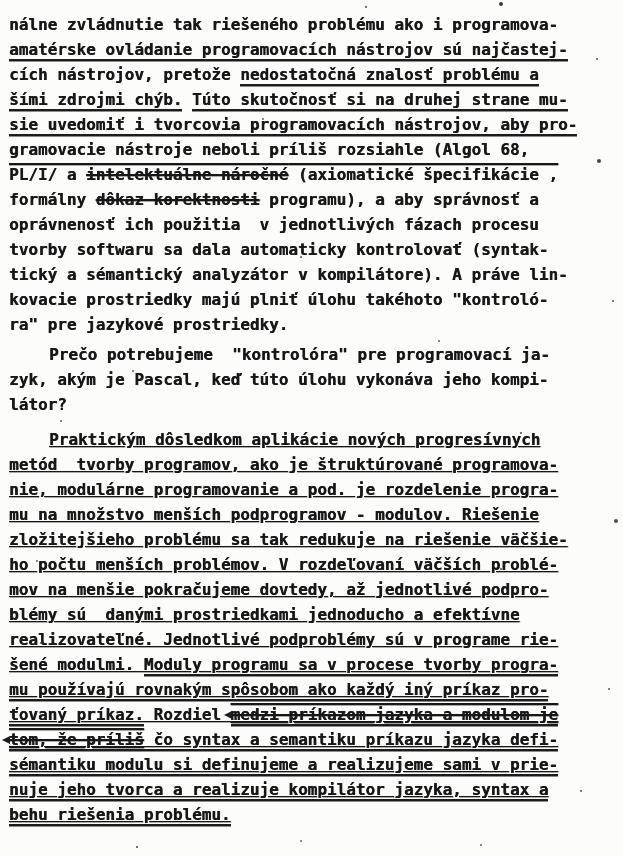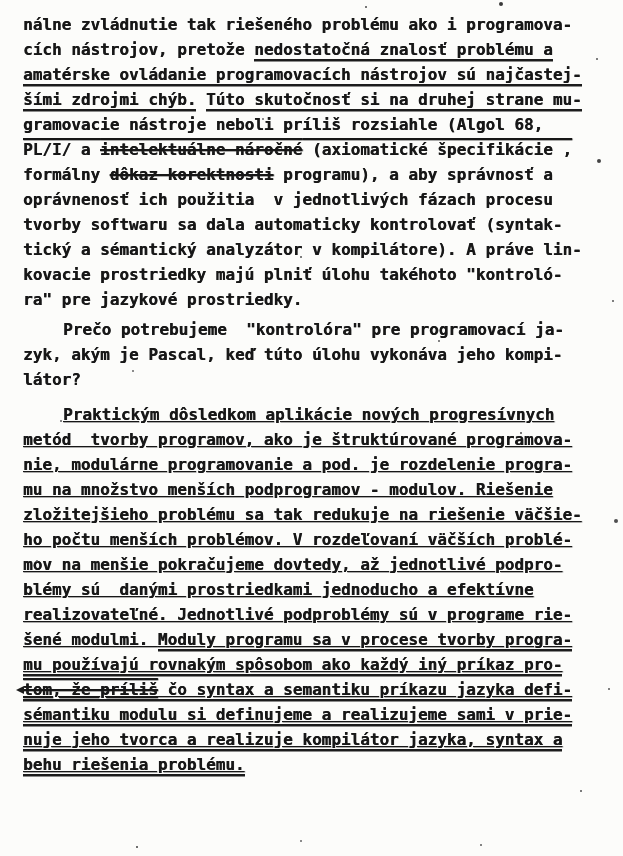--- a/index.html
+++ b/index.html
@@ -3,21 +3,21 @@
 <meta charset="utf-8">
 <style>
   html, body { margin: 0; padding: 0; }
   body { width: 623px; height: 856px; overflow: hidden; }
 
   .page {
     position: relative;
     width: 623px;
     height: 856px;
     box-sizing: border-box;
-    padding: 12px 18px 0 23px;
+    padding: 12px 18px 0 9px;
     background: #fcfcfa;
     color: #171717;
     font-family: "DejaVu Sans Mono", "Liberation Mono", monospace;
     font-weight: bold;
     font-size: 16px;
     line-height: 25px;
     text-shadow: 0.4px 0.4px 0 #2e2e2e;
     overflow: hidden;
   }
 
@@ -87,23 +87,24 @@
       480px 844px 0 0 #5c5c5c;
   }
 </style>
 </head>
 <body>
 
 <div class="page">
   <div class="noise"></div>
 <div class="para para-0">
       <div class="line"><span class="seg">nálne zvládnutie tak riešeného problému ako i programova-</span></div>
+      <div class="line"><span class="seg m-u">amatérske ovládanie programovacích nástrojov sú najčastej-</span></div>
       <div class="line"><span class="seg">cích nástrojov, pretože </span><span class="seg m-u">nedostatočná znalosť problému a</span></div>
-      <div class="line"><span class="seg m-u">amatérske ovládanie programovacích nástrojov sú najčastej-</span></div>
       <div class="line"><span class="seg m-u">šími zdrojmi chýb.</span><span class="seg"> </span><span class="seg m-u">Túto skutočnosť si na druhej strane mu-</span></div>
+      <div class="line"><span class="seg m-u">sie uvedomiť i tvorcovia programovacích nástrojov, aby pro-</span></div>
       <div class="line"><span class="seg">gramovacie nástroje neboli príliš rozsiahle (Algol 68,</span></div>
       <div class="line"><span class="seg m-o">PL/I/ a </span><span class="seg m-os">intelektuálne náročné</span><span class="seg m-o"> (axiomatické špecifikácie ,</span></div>
       <div class="line"><span class="seg">formálny </span><span class="seg m-s">dôkaz korektnosti</span><span class="seg"> programu), a aby správnosť a</span></div>
       <div class="line"><span class="seg">oprávnenosť ich použitia  v jednotlivých fázach procesu</span></div>
       <div class="line"><span class="seg">tvorby softwaru sa dala automaticky kontrolovať (syntak-</span></div>
       <div class="line"><span class="seg">tický a sémantický analyzátor v kompilátore). A práve lin-</span></div>
       <div class="line"><span class="seg">kovacie prostriedky majú plniť úlohu takéhoto "kontroló-</span></div>
       <div class="line"><span class="seg">ra" pre jazykové prostriedky.</span></div>
     </div>
     <div class="para para-1">
@@ -116,18 +117,19 @@
       <div class="line"><span class="seg">metód  tvorby programov, ako je štruktúrované programova-</span></div>
       <div class="line"><span class="seg">nie, modulárne programovanie a pod. je rozdelenie progra-</span></div>
       <div class="line"><span class="seg">mu na množstvo menších podprogramov - modulov. Riešenie</span></div>
       <div class="line"><span class="seg">zložitejšieho problému sa tak redukuje na riešenie väčšie-</span></div>
       <div class="line"><span class="seg">ho počtu menších problémov. V rozdeľovaní väčších problé-</span></div>
       <div class="line"><span class="seg">mov na menšie pokračujeme dovtedy, až jednotlivé podpro-</span></div>
       <div class="line"><span class="seg">blémy sú  danými prostriedkami jednoducho a efektívne</span></div>
       <div class="line"><span class="seg">realizovateľné. Jednotlivé podproblémy sú v programe rie-</span></div>
       <div class="line"><span class="seg">šené modulmi. </span><span class="seg m-u">Moduly programu sa v procese tvorby progra-</span></div>
       <div class="line"><span class="seg m-u">mu používajú rovnakým spôsobom ako každý iný príkaz pro-</span></div>
+      <div class="line"><span class="seg m-u">ťovaný príkaz.</span><span class="seg"> Rozdiel </span><span class="seg m-h">medzi príkazom jazyka a modulom je</span></div>
       <div class="line"><span class="seg m-h">tom, že príliš</span><span class="seg m-u"> čo syntax a semantiku príkazu jazyka defi-</span></div>
       <div class="line"><span class="seg m-u">sémantiku modulu si definujeme a realizujeme sami v prie-</span></div>
       <div class="line"><span class="seg m-u">nuje jeho tvorca a realizuje kompilátor jazyka, syntax a</span></div>
       <div class="line"><span class="seg m-u">behu riešenia problému.</span></div>
     </div>
   </div>
 
 </body></html>

